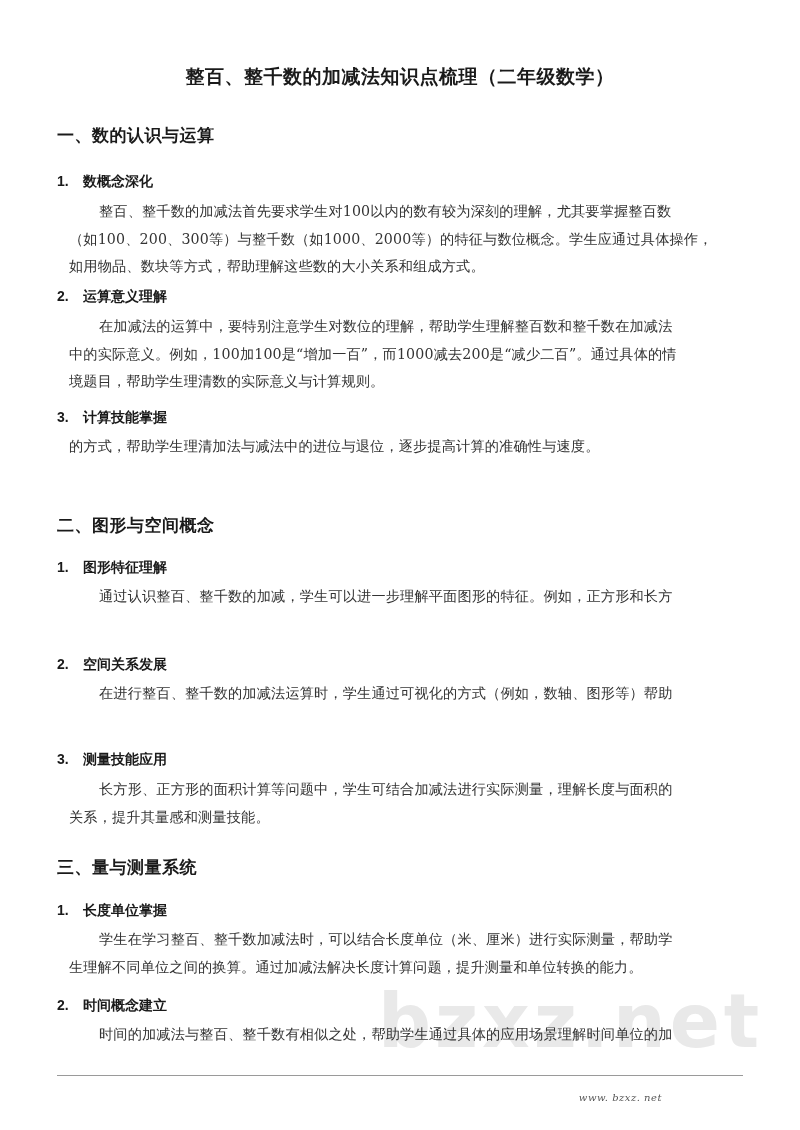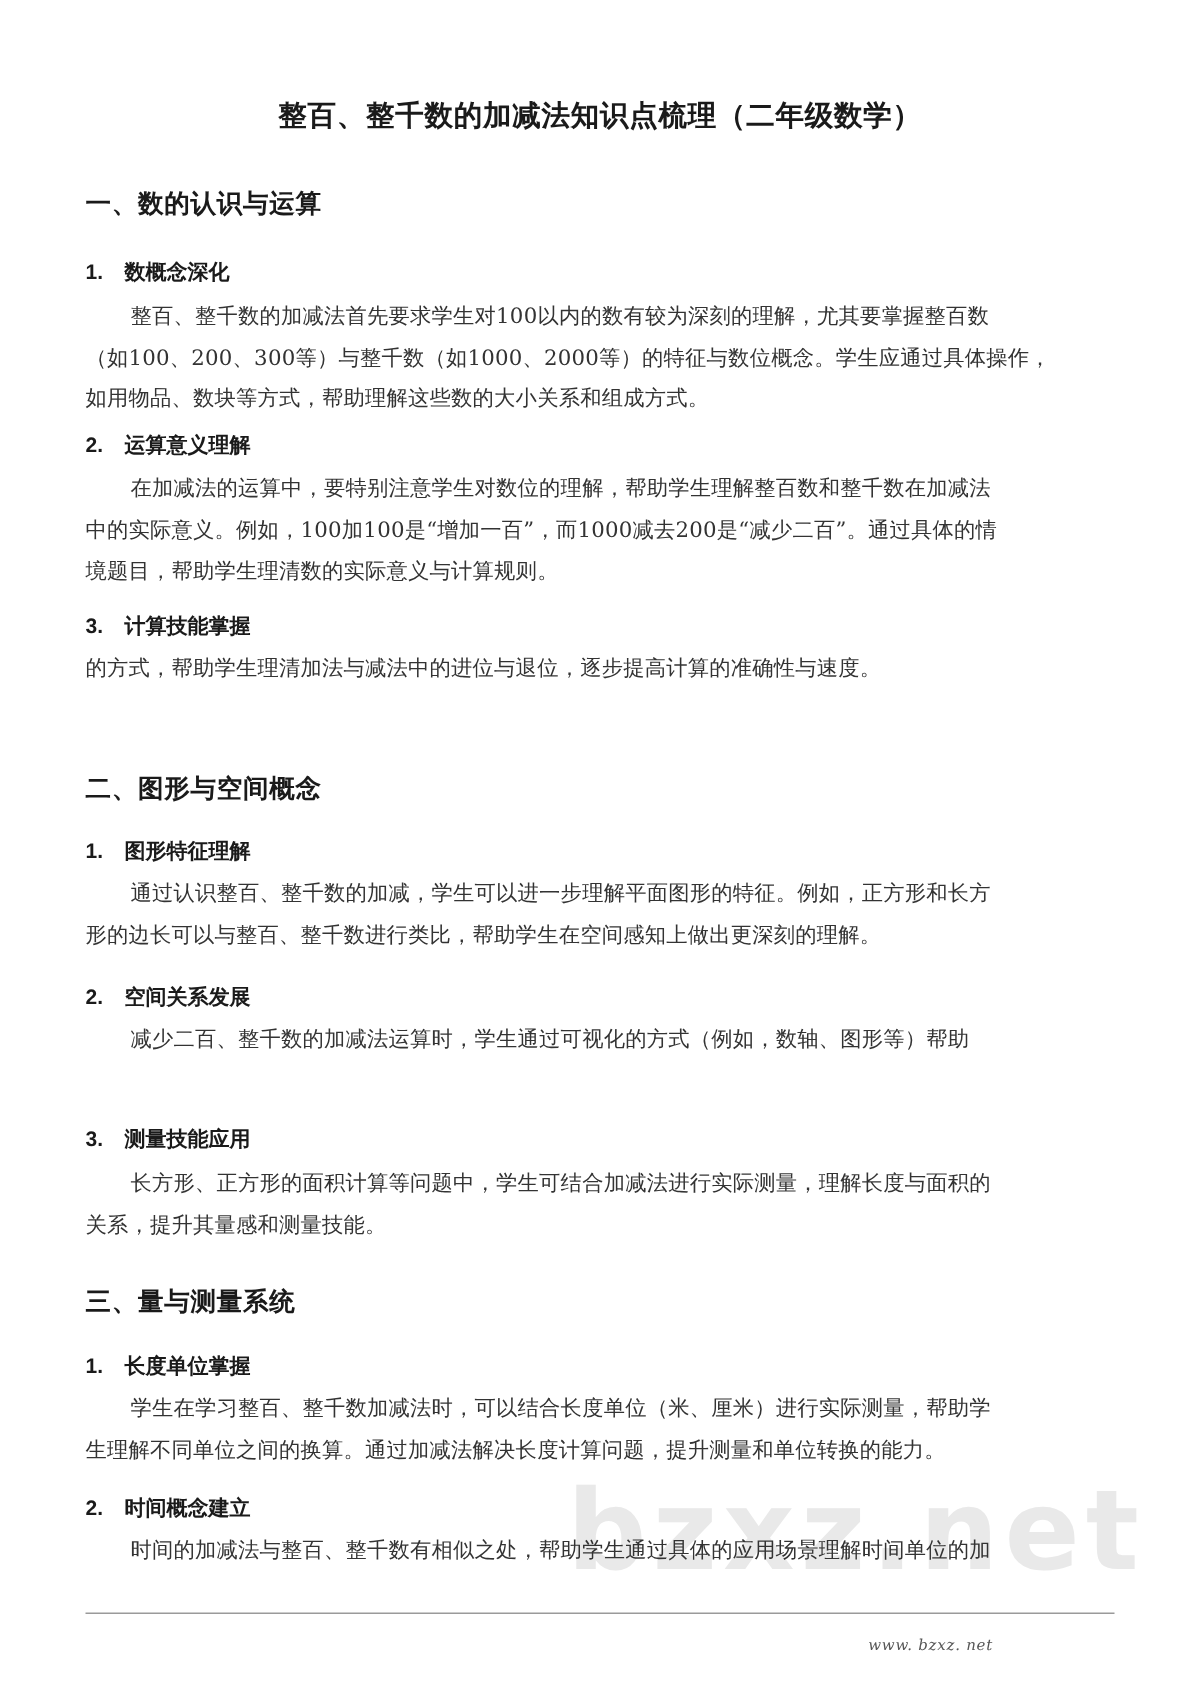--- a/index.html
+++ b/index.html
@@ -9,21 +9,21 @@
   .title { position: absolute; left: 0; width: 800px; top: 64px; text-align: center;
            font-family: "DejaVu Sans", "Liberation Sans", sans-serif; font-weight: bold;
            font-size: 19px; color: #1a1a1a; letter-spacing: 0.5px; }
   .h1 { position: absolute; left: 57px; font-family: "DejaVu Sans", "Liberation Sans", sans-serif;
         font-weight: bold; font-size: 17px; color: #1a1a1a; letter-spacing: 0.5px; }
   .h2 { position: absolute; left: 57px; font-family: Liberation Sans, sans-serif;
         font-weight: bold; font-size: 14px; color: #1a1a1a; }
   .h2 .num { display: inline-block; width: 26px; font-weight: bold; }
   .para { position: absolute; left: 57px; width: 688px; font-size: 14.2px; line-height: 27.5px;
           color: #333; text-align: justify; text-indent: 2em; letter-spacing: 0.15px; }
-  .para .line { display: block; white-space: nowrap; text-indent: 0; }
+  .para .line { display: block; white-space: nowrap; text-indent: 0; margin-left: 12px; }
   .para .line.first { padding-left: 30px; }
   .rule { position: absolute; left: 57px; top: 1075px; width: 686px; height: 0;
           border-top: 1.5px solid #9a9a9a; }
   .footer { position: absolute; right: 58px; top: 1092px; font-family: "DejaVu Serif", "Liberation Serif", serif;
             font-style: italic; font-size: 10px; color: #555; letter-spacing: 0.5px; }
   .watermark { position: absolute; left: 378px; top: 978px; font-family: "DejaVu Sans", "Liberation Sans", sans-serif;
                font-weight: bold; font-size: 74px; color: #e9e9e9; letter-spacing: 4px; z-index: 0;
                pointer-events: none; }
   .content { position: absolute; left: 0; top: 0; width: 720px; height: 1130px; z-index: 1; }
 </style>
@@ -63,28 +63,27 @@
       <span class="line">的方式，帮助学生理清加法与减法中的进位与退位，逐步提高计算的准确性与速度。</span>
     </div>
 
     <div class="h1" style="top:514px">二、图形与空间概念</div>
 
     <div class="h2" style="top:559px">
       <span class="num">1.</span><span>图形特征理解</span>
     </div>
     <div class="para" style="top:583px">
       <span class="line first">通过认识整百、整千数的加减，学生可以进一步理解平面图形的特征。例如，正方形和长方</span>
-      <span class="line">形的边长可以与整百、整千数进行类比，帮助学生在空间感知上做出更深刻的理解。</span>
     </div>
 
     <div class="h2" style="top:656px">
       <span class="num">2.</span><span>空间关系发展</span>
     </div>
     <div class="para" style="top:680px">
-      <span class="line first">减少二百、整千数的加减法运算时，学生通过可视化的方式（例如，数轴、图形等）帮助</span>
+      <span class="line first">在进行整百、整千数的加减法运算时，学生通过可视化的方式（例如，数轴、图形等）帮助</span>
     </div>
 
     <div class="h2" style="top:751px">
       <span class="num">3.</span><span>测量技能应用</span>
     </div>
     <div class="para" style="top:776px">
       <span class="line first">长方形、正方形的面积计算等问题中，学生可结合加减法进行实际测量，理解长度与面积的</span>
       <span class="line">关系，提升其量感和测量技能。</span>
     </div>
 

